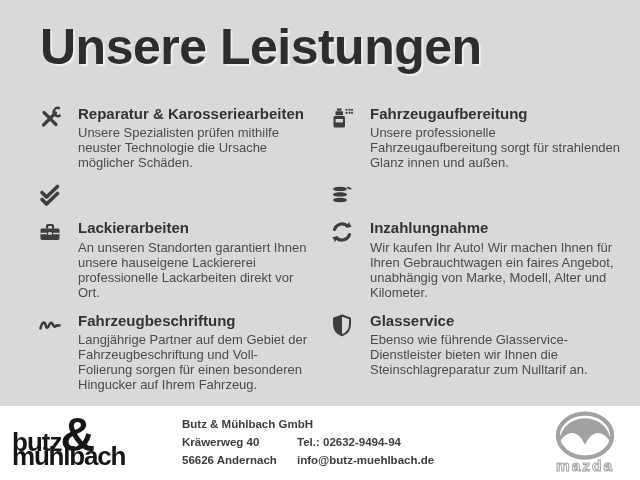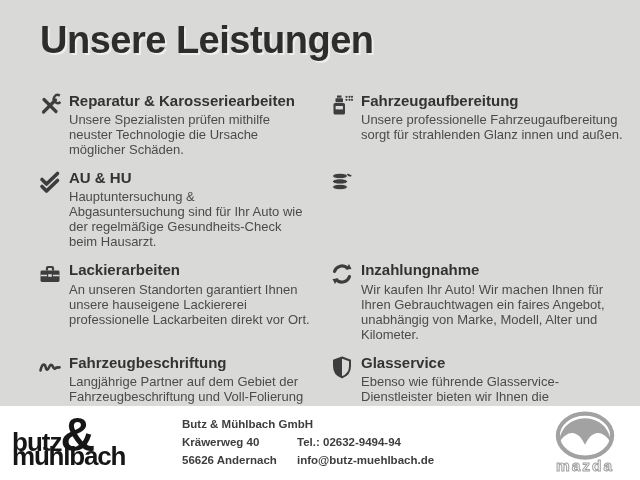--- a/index.html
+++ b/index.html
@@ -9,21 +9,21 @@
   .page {
     position: relative;
     width: 640px;
     height: 480px;
     background: #d9d9d8;
     overflow: hidden;
   }
 
   .page-title {
     padding: 20px 40px 0 40px;
-    font-size: 38px;
+    font-size: 50px;
     font-weight: 700;
     letter-spacing: -0.5px;
     color: #2d2d2c;
     text-shadow: 2px 2px 0 rgba(255,255,255,0.55);
     line-height: 1.1;
   }
 
   .services {
     display: grid;
     grid-template-columns: 274px 1fr;
@@ -31,21 +31,21 @@
     grid-auto-flow: column;
     column-gap: 18px;
     row-gap: 12px;
     padding: 0 14px 0 38px;
     margin-top: 30px;
   }
 
   .service {
     display: flex;
     align-items: flex-start;
-    gap: 7px;
+    gap: 16px;
   }
 
   .service-icon {
     flex: 0 0 24px;
     width: 24px;
     height: 24px;
     margin-top: 1px;
   }
   .service-icon svg { width: 100%; height: 100%; display: block; }
 
@@ -130,24 +130,20 @@
 
     <div class="service">
       <span class="service-icon">
         <svg viewBox="0 0 24 24">
           <g fill="none" stroke="#3d3d3d" stroke-width="3.6" stroke-linecap="round" stroke-linejoin="round">
             <path d="M4 9.5 L8.5 14 L19.5 3.5"></path>
             <path d="M4 16.5 L8.5 21 L19.5 10.5"></path>
           </g>
         </svg>
       </span>
-      <div class="service-text">
-        <div class="service-title">AU &amp; HU</div>
-        <div class="service-desc">Hauptuntersuchung &amp; Abgasuntersuchung sind für Ihr Auto wie der regelmäßige Gesundheits-Check beim Hausarzt.</div>
-      </div>
     </div>
 
     <div class="service">
       <span class="service-icon">
         <svg viewBox="0 0 24 24">
           <path d="M9 8.5 V6 a1 1 0 0 1 1 -1 h4 a1 1 0 0 1 1 1 v2.5" fill="none" stroke="#3d3d3d" stroke-width="2.2"></path>
           <rect x="2.5" y="8.5" width="19" height="11.5" rx="1.4" fill="#3d3d3d"></rect>
           <path d="M2.5 13.5 h6.5 M15 13.5 h6.5" stroke="#d9d9d8" stroke-width="1.7"></path>
           <rect x="10.2" y="12.2" width="3.6" height="2.6" fill="#d9d9d8"></rect>
         </svg>

